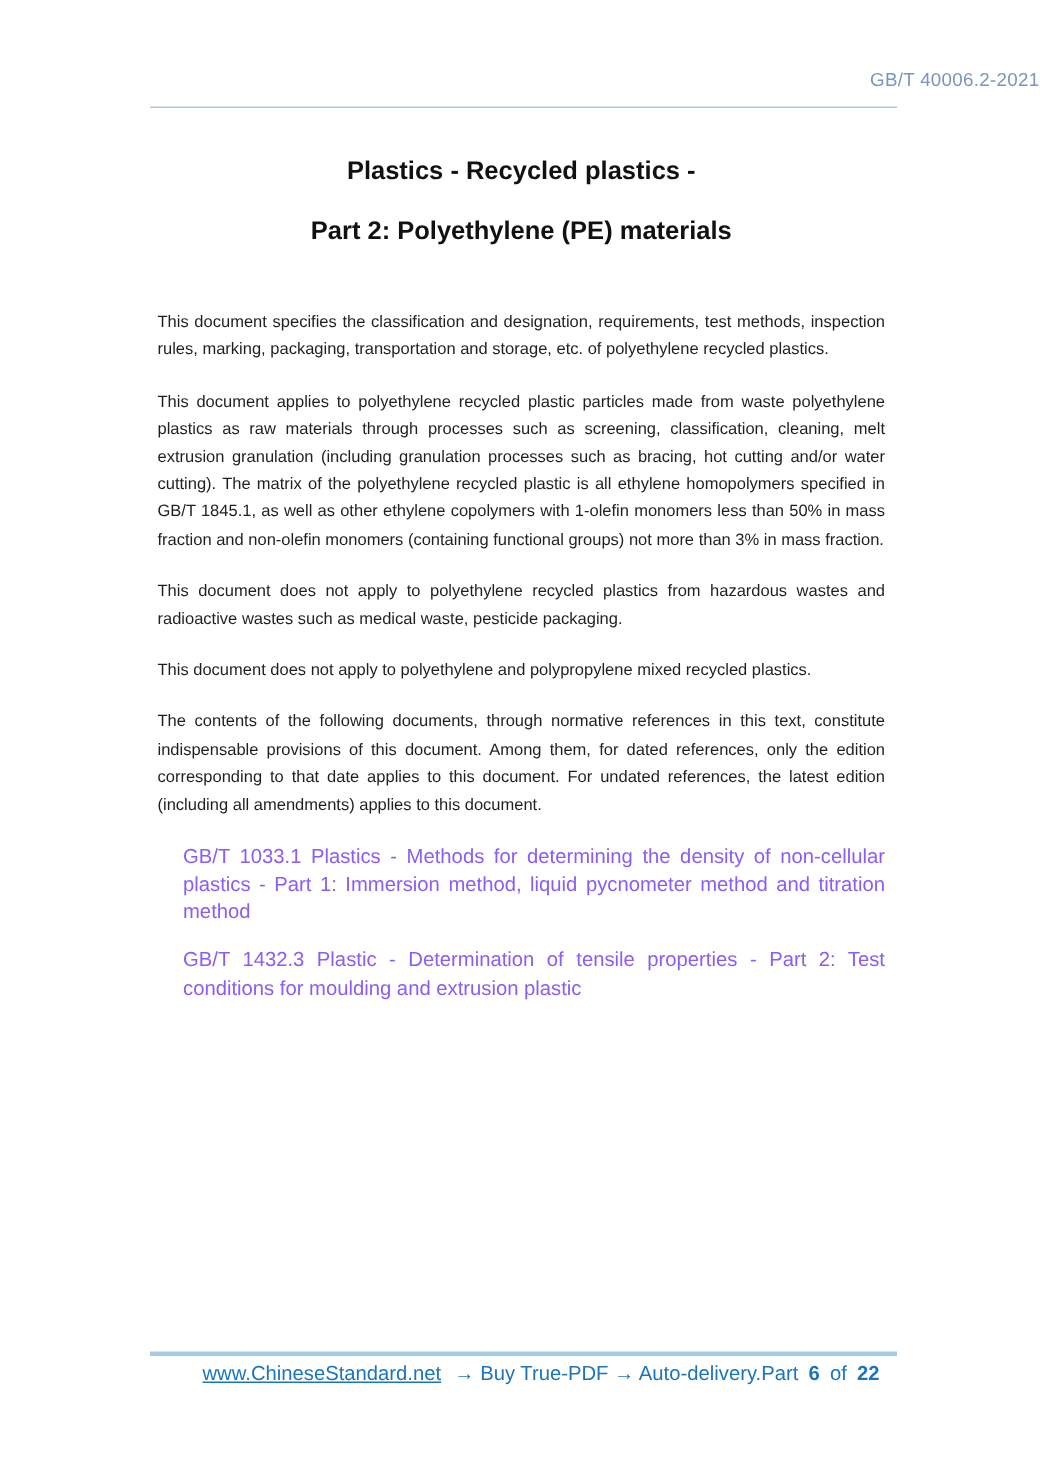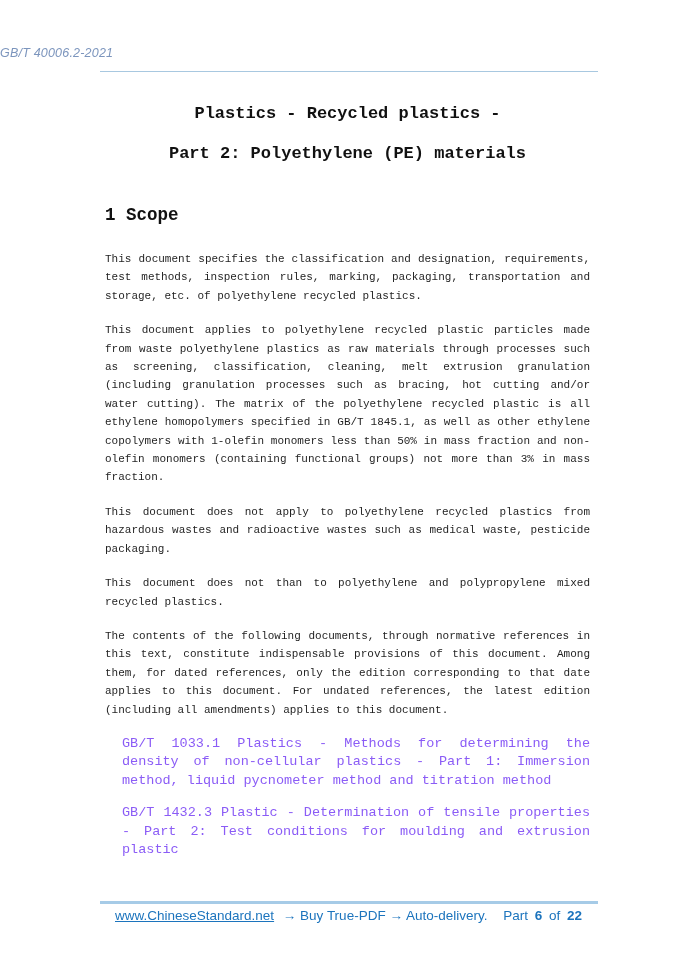--- a/index.html
+++ b/index.html
@@ -10,32 +10,31 @@
     position: relative; overflow: hidden;
   }
   .page {
     position: absolute; inset: 0;
     background: #ffffff;
   }
   
   .doc-header { position: absolute; top: 0; left: 0; right: 0; }
   .doc-number {
     position: absolute; top: 46px; left: 0; width: 100%;
-    text-align: left;
-    font-size: 12.5px; color: #7c95bd; letter-spacing: 0.2px; font-style: italic;
+    text-align: right;
+    font-size: 12.5px; color: #7c95bd; letter-spacing: 0.2px;
   }
   .header-rule {
     position: absolute; top: 71px; left: 100px; width: 498px; height: 1px;
     background: #a8c8e0;
   }
   
   .content {
     position: absolute; top: 95px; left: 105px; width: 485px;
     color: #1f1f1f;
-    font-family: Liberation Mono, monospace;
   }
   .doc-title { text-align: center; font-weight: bold; color: #111; }
   .title-line { display: block; font-size: 17px; line-height: 17px; }
   .title-line.first { margin-top: 10px; margin-bottom: 23px; }
   .doc-title { margin-bottom: 44px; }
   h2.sec-heading {
     font-size: 17.5px; line-height: 18px; font-weight: bold; color: #111;
     margin: 16px 0 26px 0;
   }
   p.body-par {
@@ -49,21 +48,21 @@
   
   .doc-footer { position: absolute; top: 901px; left: 100px; width: 498px; }
   .footer-rule { height: 3px; width: 100%; background: #a6cbe7; }
   .footer-row {
     display: flex; justify-content: space-between; align-items: baseline;
     padding: 4px 16px 0 15px;
     font-size: 13.5px; color: #1c74bd;
   }
   .footer-left { white-space: nowrap; }
   .footer-link {
-    color: #1c74bd; text-decoration: underline; cursor: pointer;
+    color: #1c74bd; text-decoration: underline; cursor: pointer; margin-left: 20px;
   }
   .footer-tagline { margin-left: 5px; }
   .footer-right { white-space: nowrap; }
   .footer-right .pg-num { font-weight: bold; }
   .footer-right span { margin-left: 3px; }
   .footer-right span:first-child { margin-left: 0; }
 </style>
 </head>
 <body>
 
@@ -75,25 +74,24 @@
   </header>
 
   <main class="content">
 
     <h1 class="doc-title">
       <span class="title-line first">Plastics - Recycled plastics -</span>
       <span class="title-line">Part 2: Polyethylene (PE) materials</span>
     </h1>
 
     <section>
-      <h2 class="sec-heading">1 Scope</h2>
       <p class="body-par">This document specifies the classification and designation, requirements, test methods, inspection rules, marking, packaging, transportation and storage, etc. of polyethylene recycled plastics.</p>
       <p class="body-par">This document applies to polyethylene recycled plastic particles made from waste polyethylene plastics as raw materials through processes such as screening, classification, cleaning, melt extrusion granulation (including granulation processes such as bracing, hot cutting and/or water cutting). The matrix of the polyethylene recycled plastic is all ethylene homopolymers specified in GB/T 1845.1, as well as other ethylene copolymers with 1-olefin monomers less than 50% in mass fraction and non-olefin monomers (containing functional groups) not more than 3% in mass fraction.</p>
       <p class="body-par">This document does not apply to polyethylene recycled plastics from hazardous wastes and radioactive wastes such as medical waste, pesticide packaging.</p>
-      <p class="body-par">This document does not than to polyethylene and polypropylene mixed recycled plastics.</p>
+      <p class="body-par">This document does not apply to polyethylene and polypropylene mixed recycled plastics.</p>
     </section>
 
     <section>
       <p class="body-par">The contents of the following documents, through normative references in this text, constitute indispensable provisions of this document. Among them, for dated references, only the edition corresponding to that date applies to this document. For undated references, the latest edition (including all amendments) applies to this document.</p>
       <p class="reference">GB/T 1033.1 Plastics - Methods for determining the density of non-cellular plastics - Part 1: Immersion method, liquid pycnometer method and titration method</p>
       <p class="reference">GB/T 1432.3 Plastic - Determination of tensile properties - Part 2: Test conditions for moulding and extrusion plastic</p>
     </section>
 
   </main>
 

